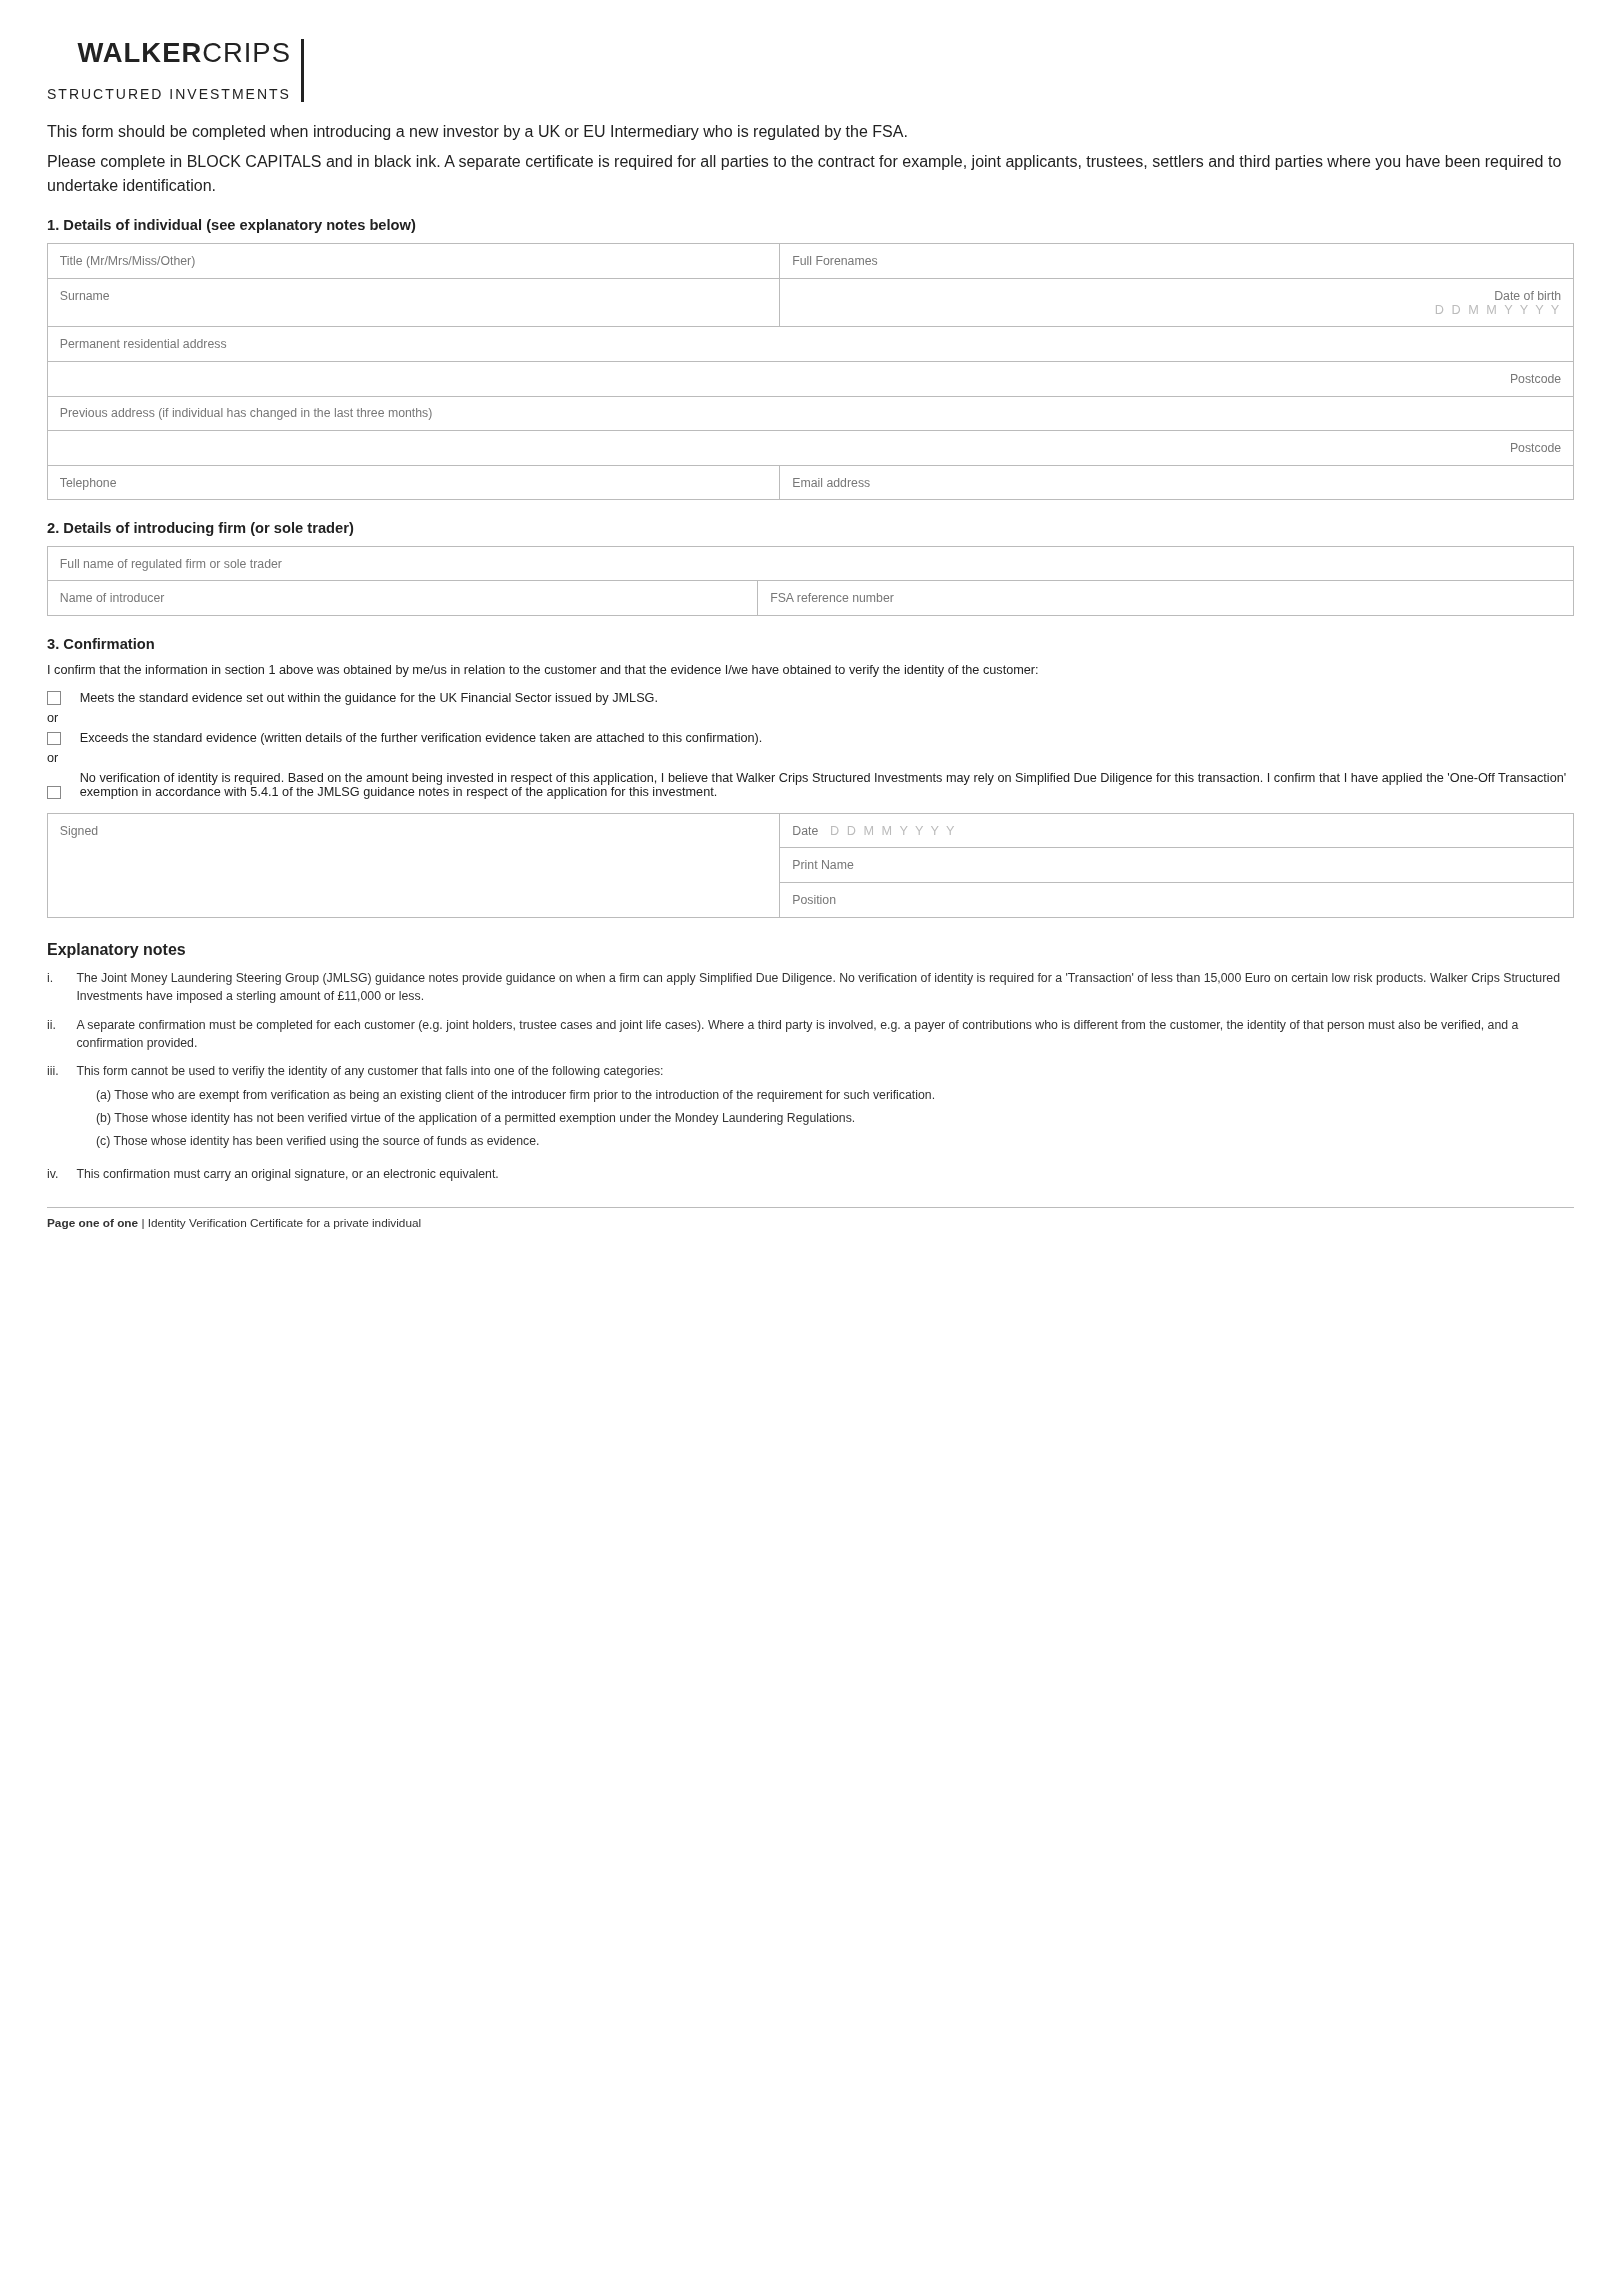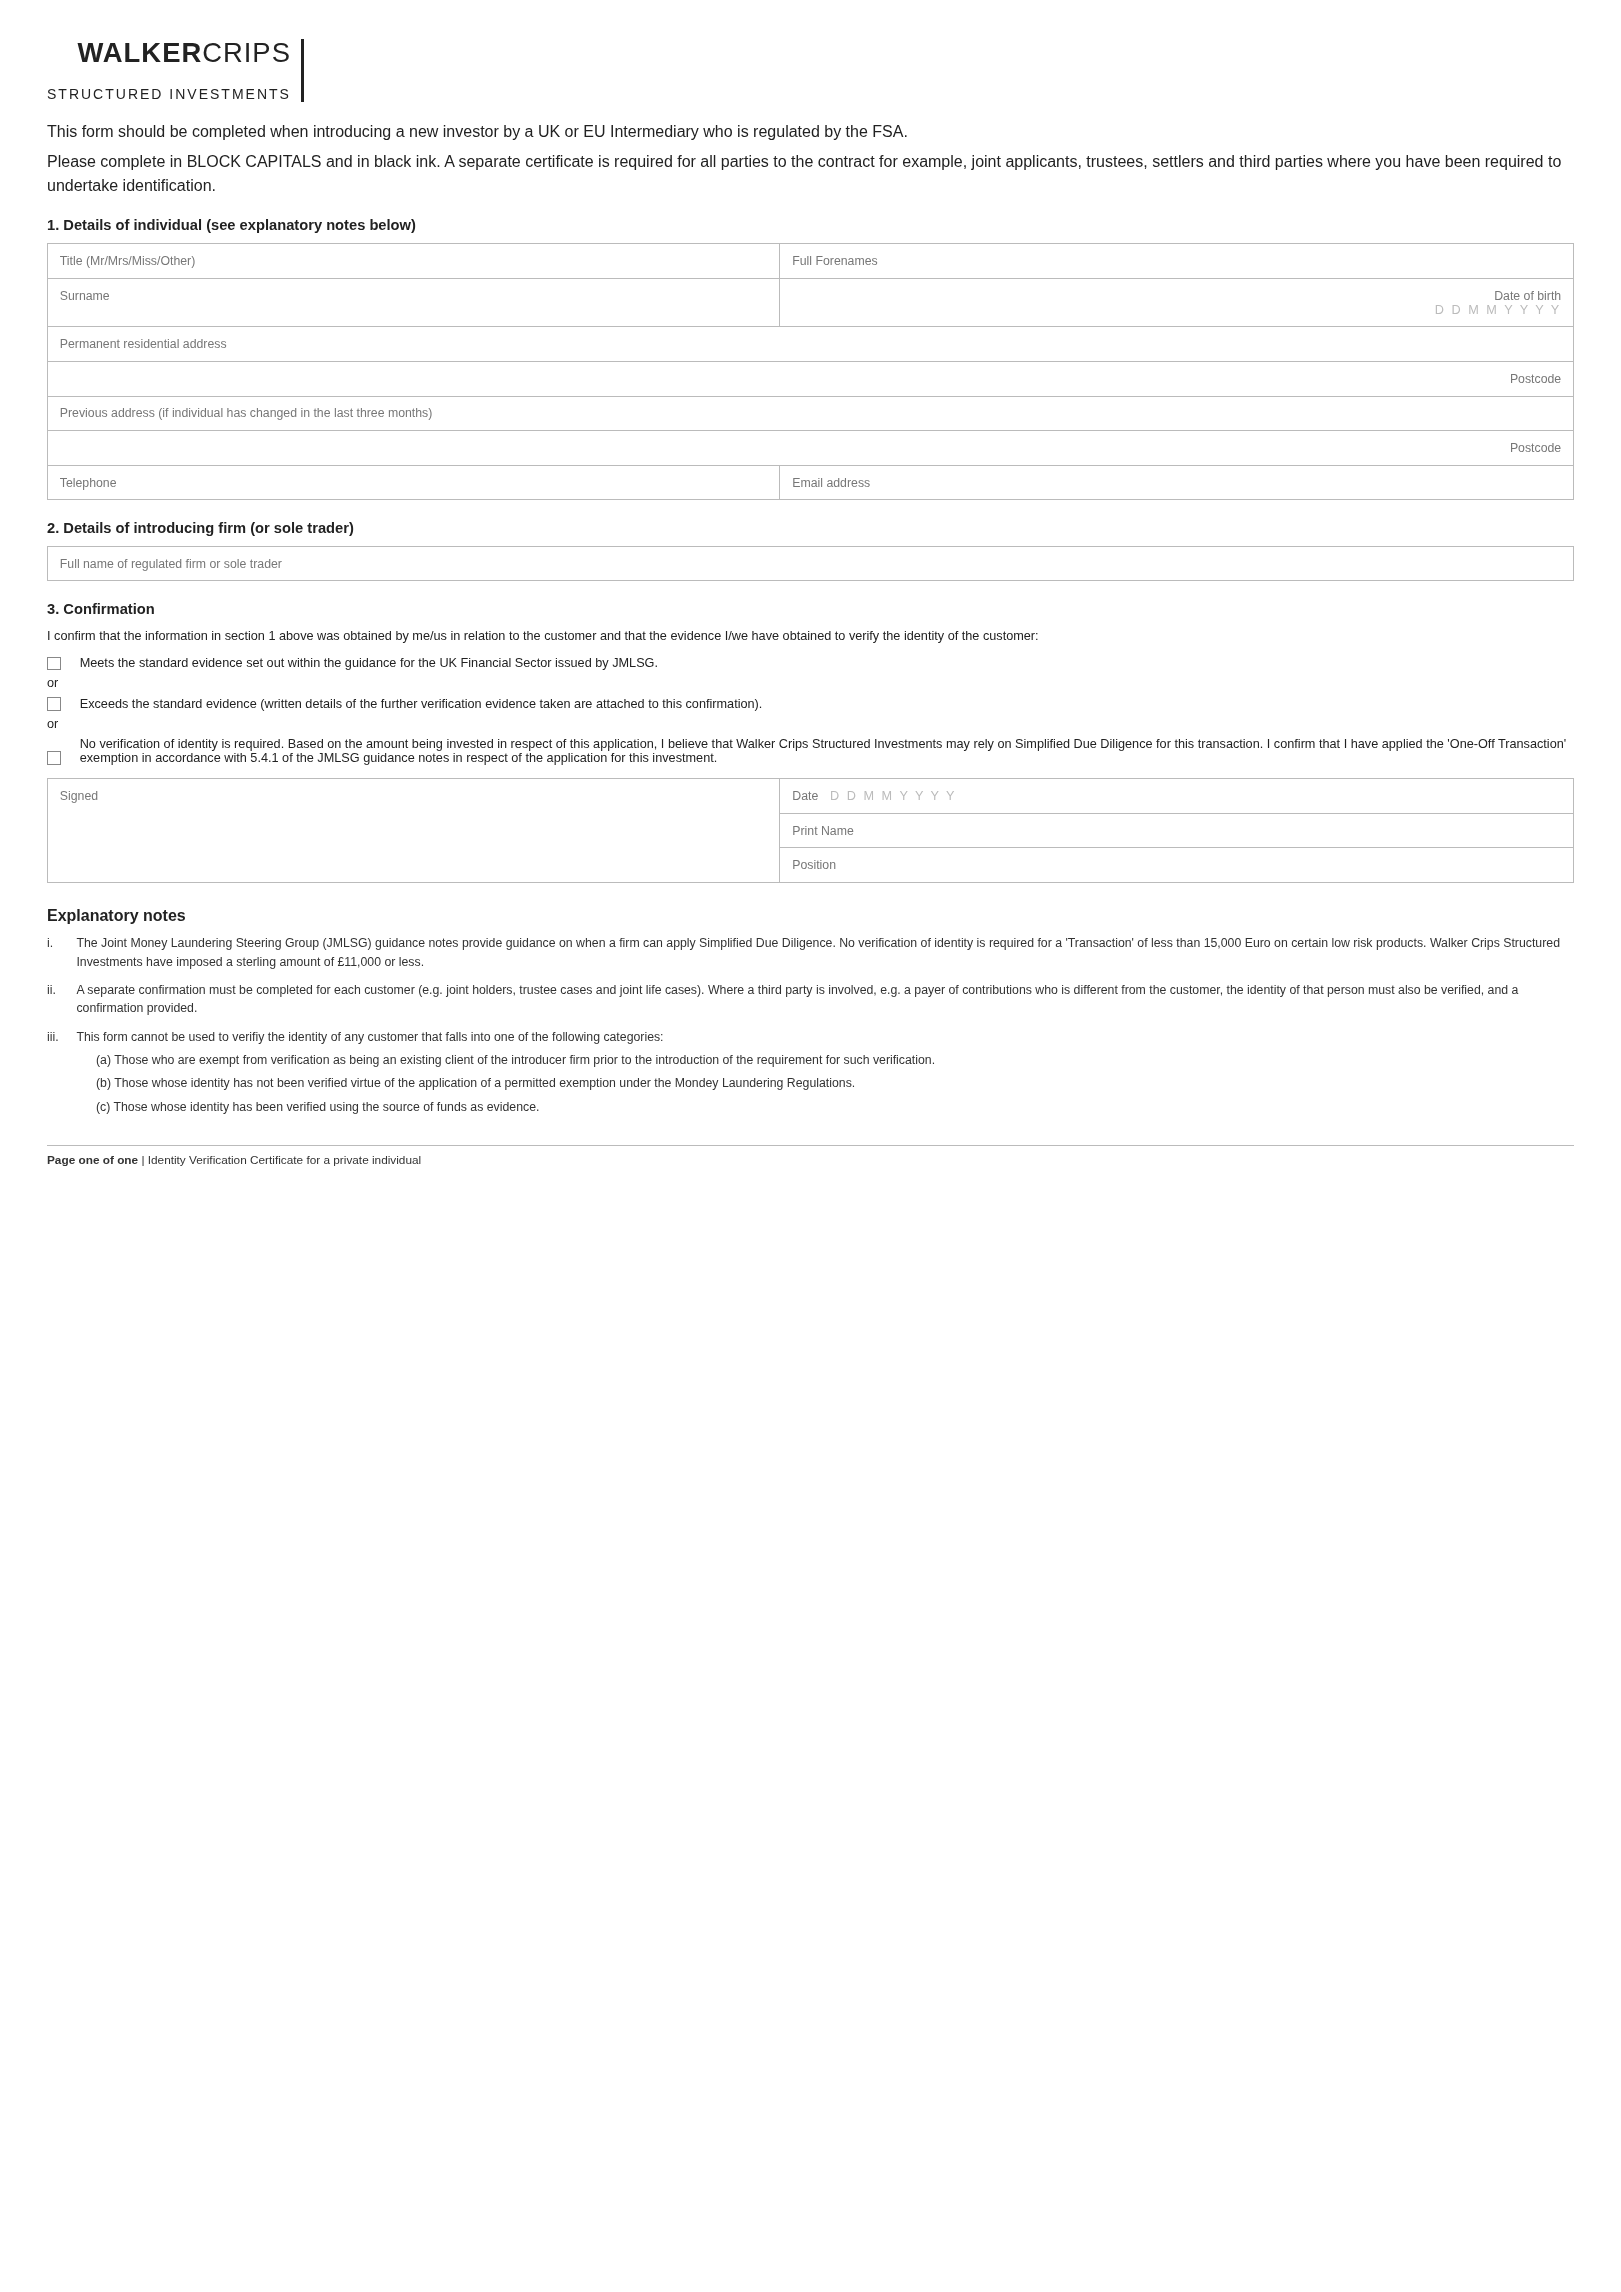--- a/index.html
+++ b/index.html
@@ -234,20 +234,28 @@
   </tbody>
 </table>
 
 <div class="section-title">2. Details of introducing firm (or sole trader)</div>
 
 <table class="form-table">
   <tbody>
     <tr>
       <td colspan="2">
         <span class="field-label">Full name of regulated firm or sole trader</span>
+      </td>
+    </tr>
+    <tr>
+      <td>
+        <span class="field-label">Name of introducer</span>
+      </td>
+      <td>
+        <span class="field-label">FSA reference number</span>
       </td>
     </tr>
   </tbody>
 </table>
 
 <div class="section-title">3. Confirmation</div>
 
 <p class="confirmation-text">I confirm that the information in section 1 above was obtained by me/us in relation to the customer and that the evidence I/we have obtained to verify the identity of the customer:</p>
 
 <div class="checkbox-row">
@@ -303,18 +311,22 @@
       <div>A separate confirmation must be completed for each customer (e.g. joint holders, trustee cases and joint life cases). Where a third party is involved, e.g. a payer of contributions who is different from the customer, the identity of that person must also be verified, and a confirmation provided.</div>
     </li>
     <li>
       <span class="note-num">iii.</span>
       <div>This form cannot be used to verifiy the identity of any customer that falls into one of the following categories:<ul class="sub-notes">
           <li>(a) Those who are exempt from verification as being an existing client of the introducer firm prior to the introduction of the requirement for such verification.</li>
           <li>(b) Those whose identity has not been verified virtue of the application of a permitted exemption under the Mondey Laundering Regulations.</li>
           <li>(c) Those whose identity has been verified using the source of funds as evidence.</li>
         </ul></div>
     </li>
+    <li>
+      <span class="note-num">iv.</span>
+      <div>This confirmation must carry an original signature, or an electronic equivalent.</div>
+    </li>
   </ul>
 
 <div class="footer">
   <strong>Page one of one</strong><span> | Identity Verification Certificate for a private individual</span>
 </div>
 
 
 </body></html>

